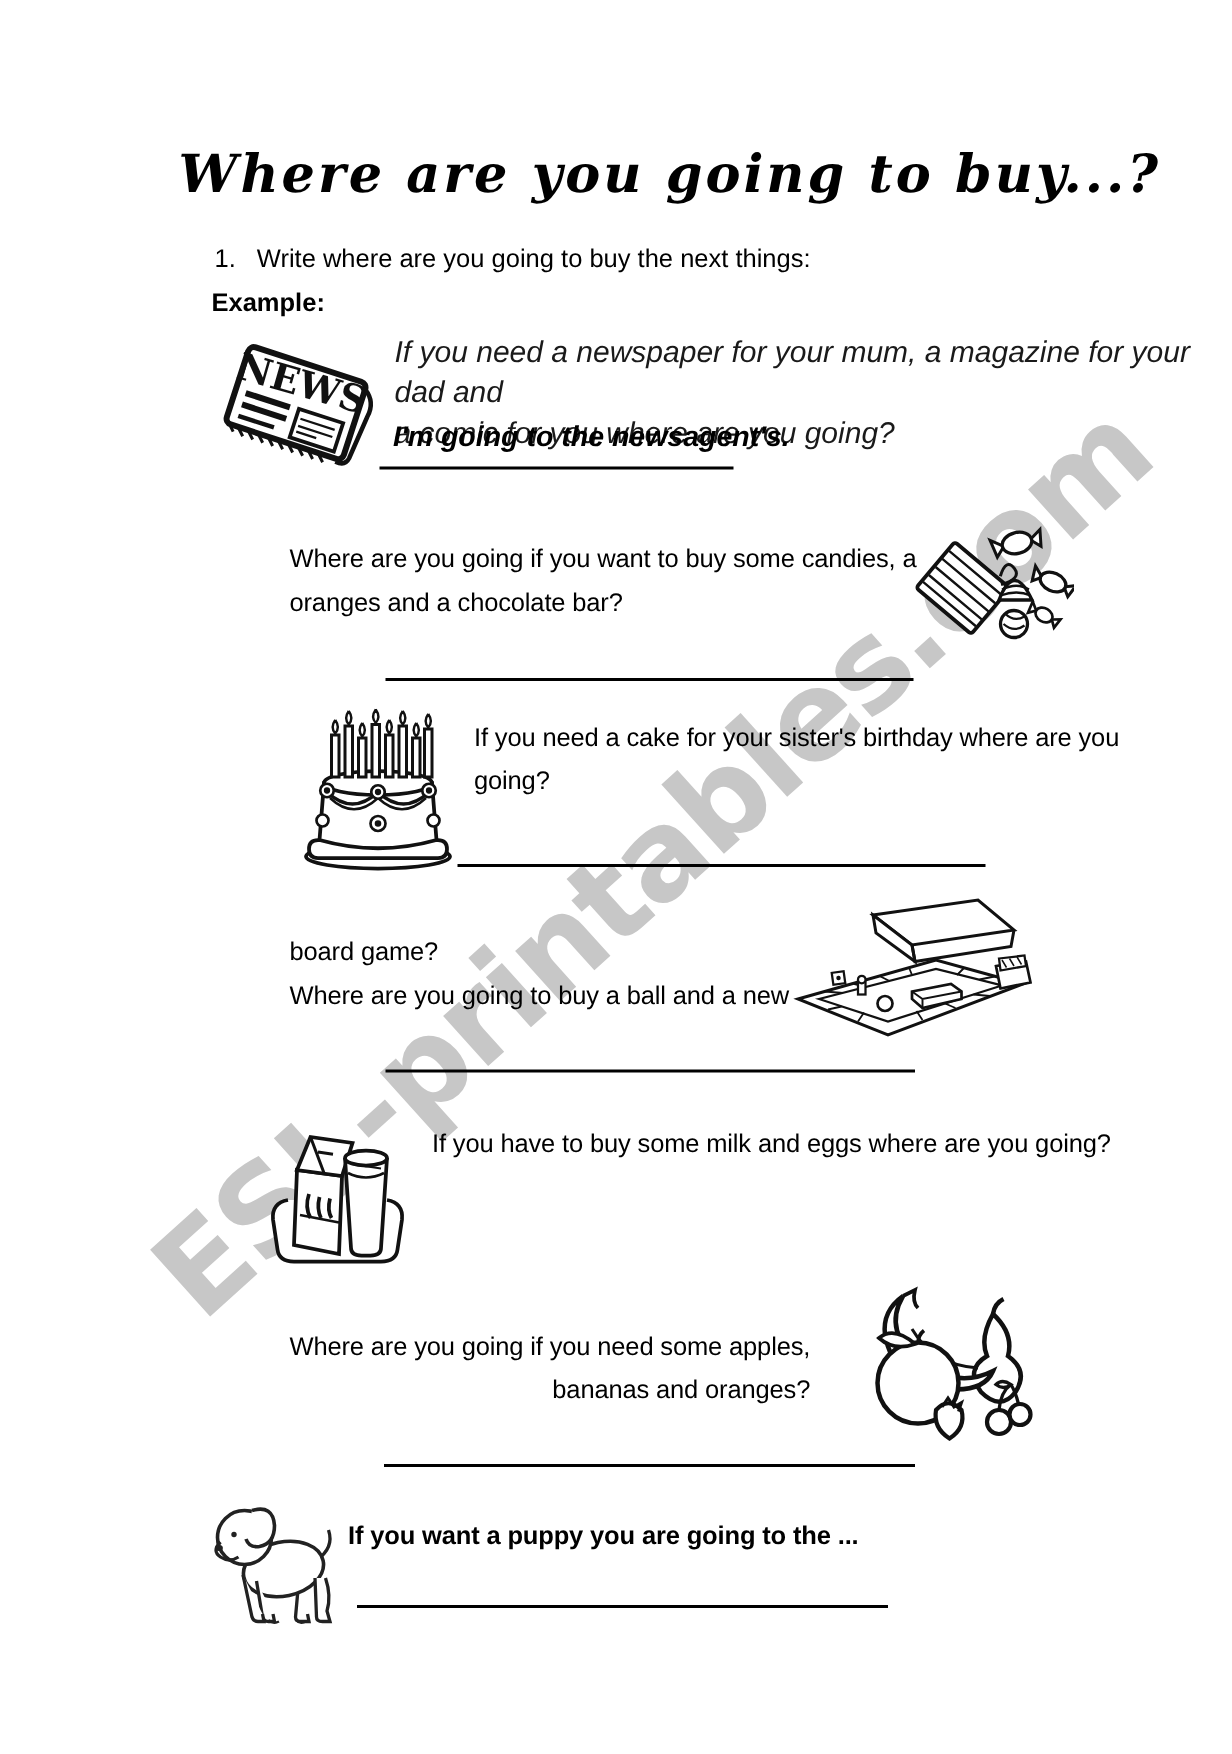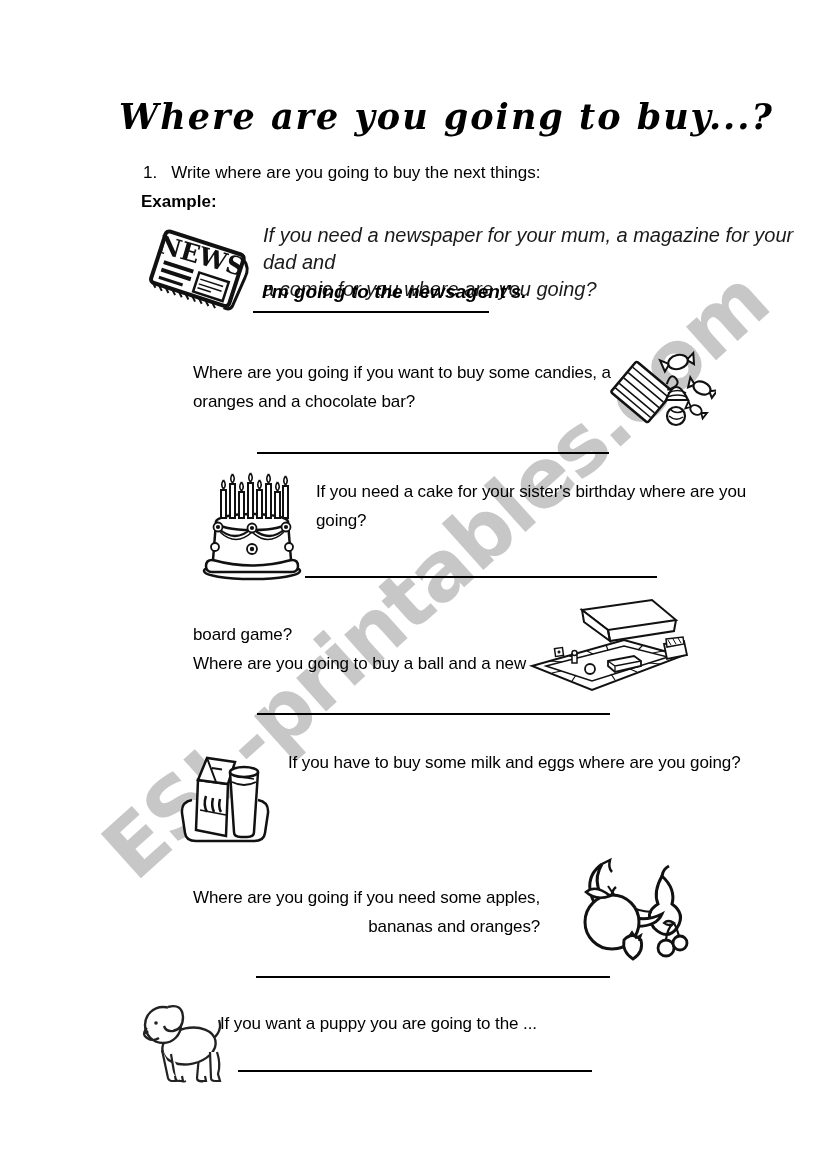--- a/index.html
+++ b/index.html
@@ -239,20 +239,20 @@
           <path d="M27 56 L33 84 q1 3 4 3 l4 0 l-1 -5" stroke-width="2.2"></path>
           <circle cx="28" cy="31" r="18" stroke-width="2.4"></circle>
           <path d="M12 34 q-6 6 0 10 q6 4 12 0" stroke-width="2.2" fill="none"></path>
           <path d="M33 13 q14 -4 15 10 q0 12 -10 14 q-7 1 -9 -5" stroke-width="2.4"></path>
           <circle cx="21" cy="29" r="1.8" fill="#222" stroke="none"></circle>
           <ellipse cx="11" cy="38" rx="2.6" ry="2" fill="#222" stroke="none"></ellipse>
           <path d="M44 86 q3 3 7 1 M62 86 q3 3 7 1" stroke-width="1.6" fill="none"></path>
         </g>
       </svg>
     </div>
-    <div class="qtext" style="left:220px;top:1009px;">
+    <div class="qtext" style="left:232px;top:1009px;font-weight:bold;">
       <span>If you want a puppy you are going to the ...</span>
       <span></span>
     </div>
     <div class="ans-line" style="left:238px;top:1070px;width:354px;"></div>
 
   </div>
 </div>
 
 </body></html>

